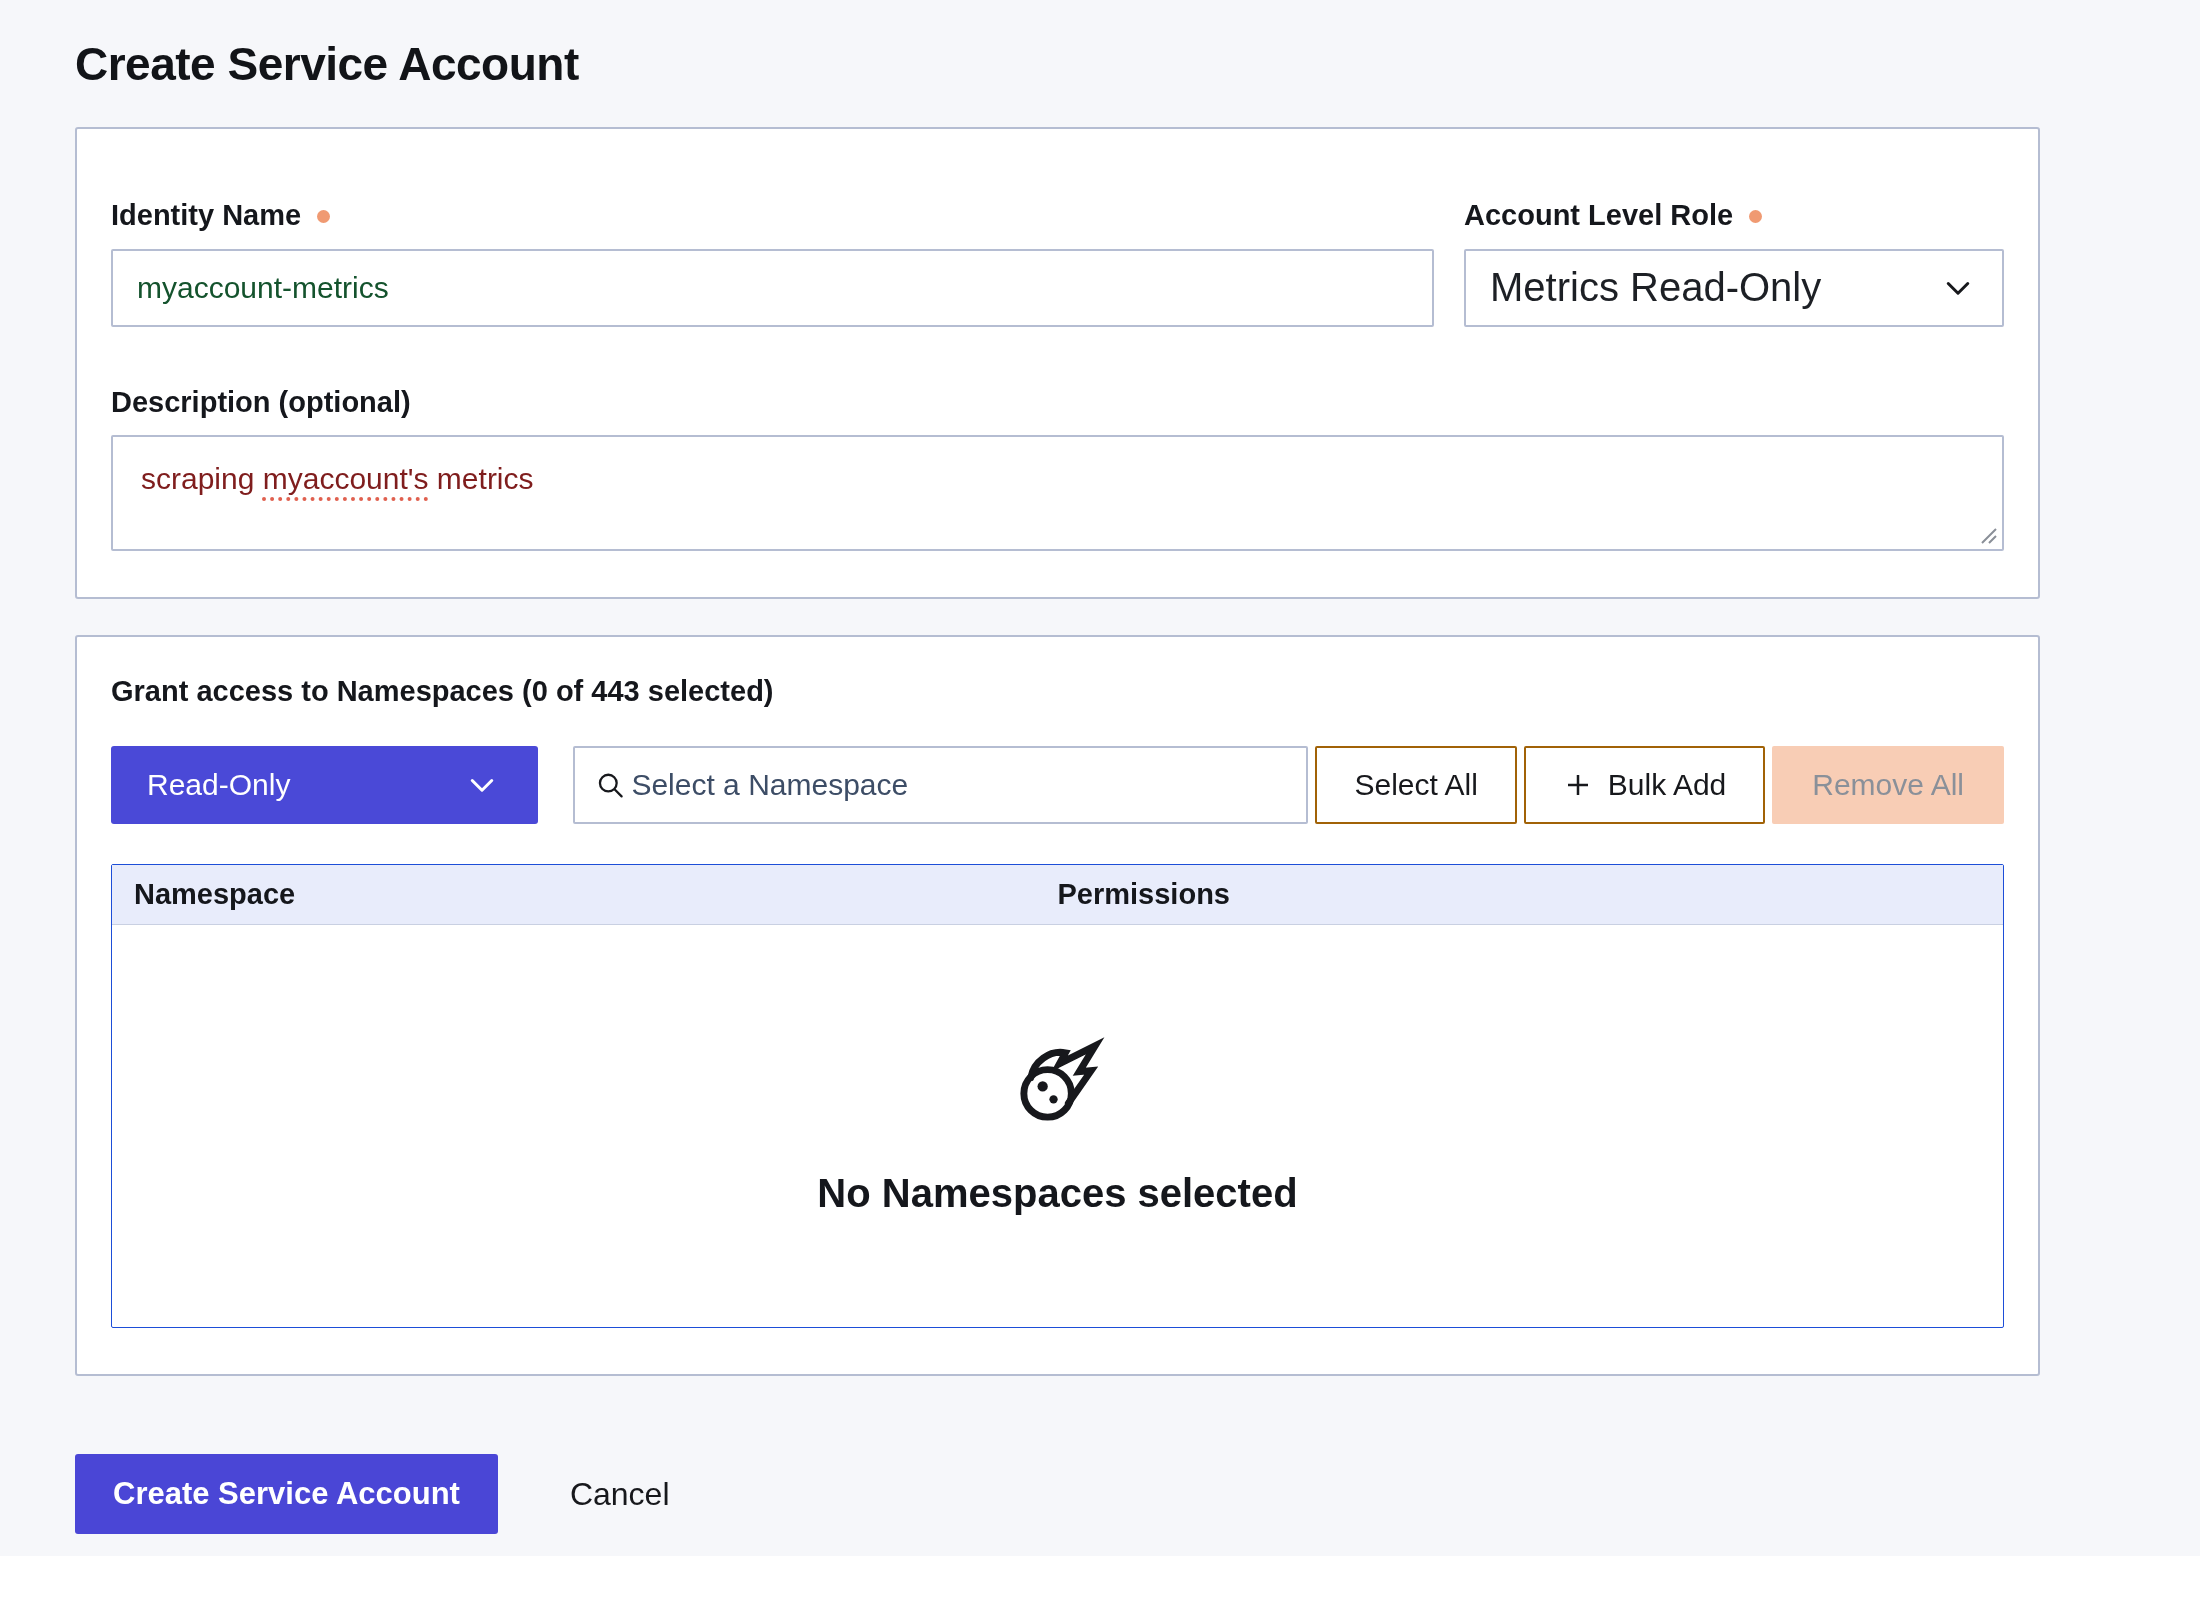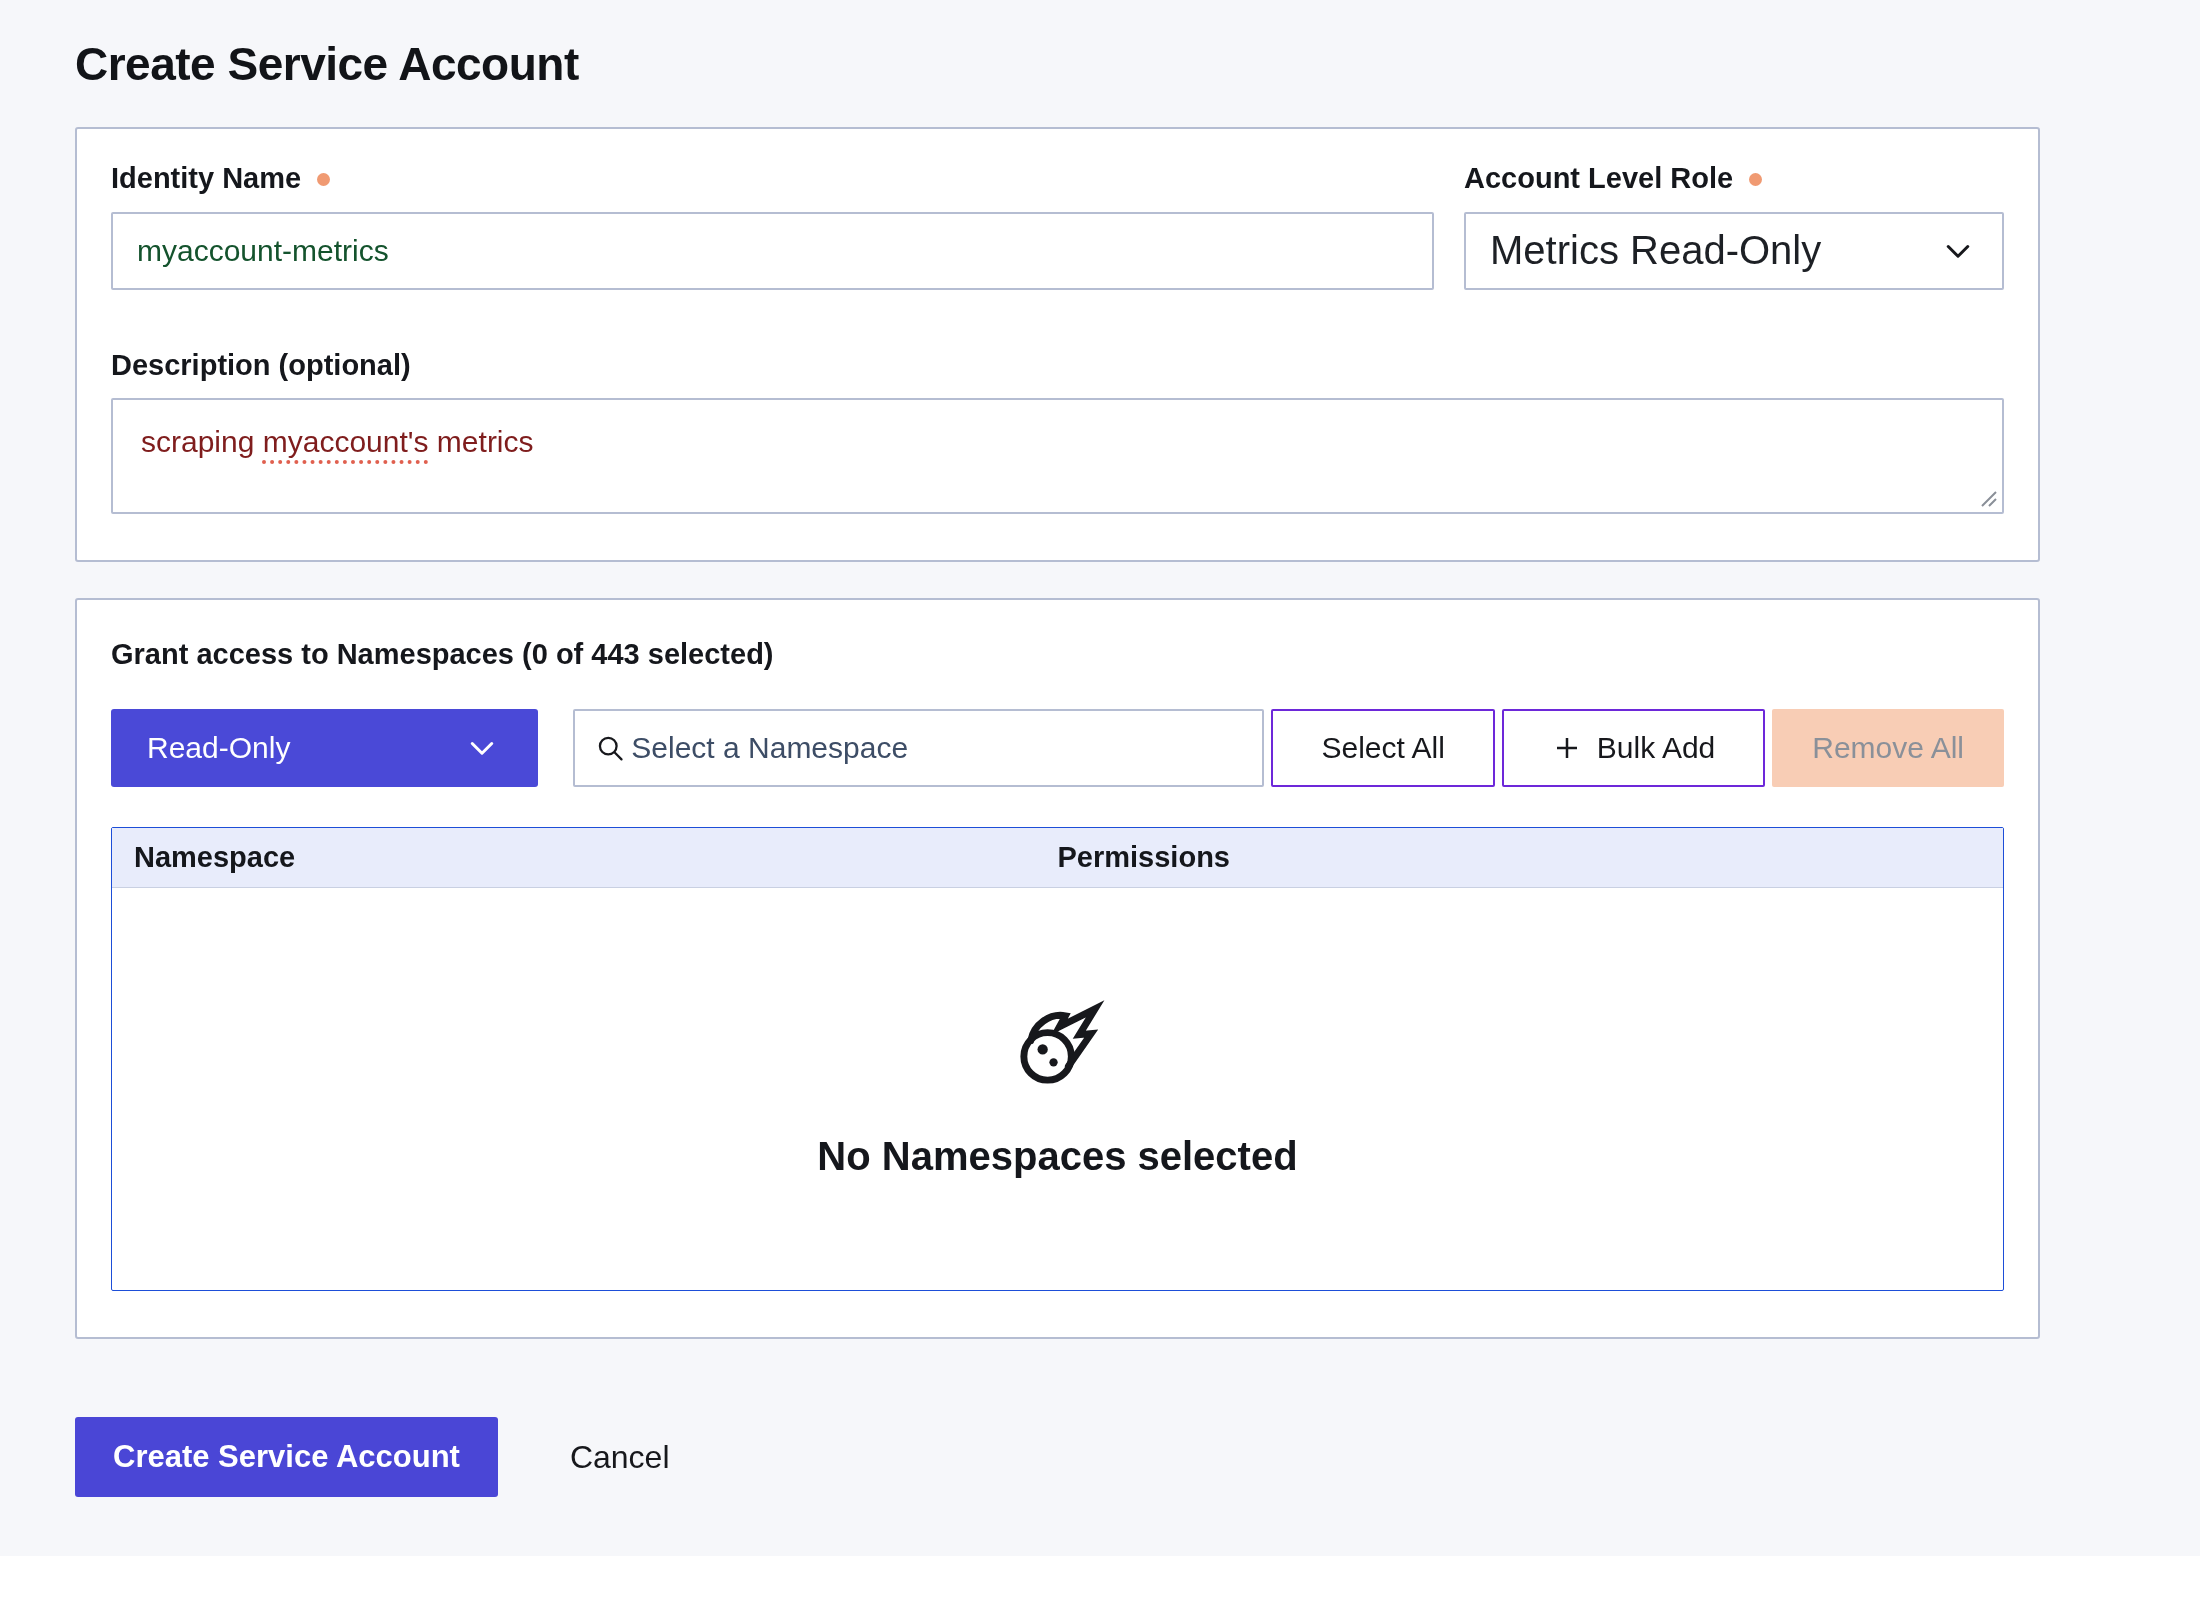--- a/index.html
+++ b/index.html
@@ -18,21 +18,21 @@
     font-size:46px; font-weight:700; line-height:1.15;
     color:#121418; letter-spacing:-0.5px;
   }
   .panel {
     background:#ffffff;
     border:2px solid #b5bdd2;
     border-radius:3px;
     padding:32px 34px 46px 34px;
   }
   .panel + .panel { margin-top:36px; }
-  .row { display:flex; gap:30px; }
+  .row { display:flex; gap:30px;margin-top:37px; }
   .field-grow { flex:1; }
   .field-role { width:540px; }
   .label-row {
     display:flex; align-items:center; gap:16px;
     font-size:29px; font-weight:600; color:#15171c;
     margin-bottom:16px; line-height:1.2;
   }
   .req-dot {
     width:13px; height:13px; border-radius:50%;
     background:#f09a72; display:inline-block; margin-top:2px;
@@ -80,23 +80,23 @@
     border:2px solid #b5bdd2; border-radius:2px;
     display:flex; align-items:center; gap:4px; padding:0 20px;
   }
   .search-box input {
     border:none; outline:none; background:transparent;
     font-family:"Liberation Sans", sans-serif;
     font-size:30px; color:#3d4d66; width:100%;
   }
   .search-box input::placeholder { color:#3d4d66; opacity:1; }
   .btn-secondary {
-    background:#fff; border:2px solid #6d28d9; border-radius:2px;
-    font-family:"Liberation Sans", sans-serif;
-    font-size:30px; color:#17181c; padding:0 48px;
+    background:#fff; border:2px solid #a16207; border-radius:2px;
+    font-family:"Liberation Sans", sans-serif;
+    font-size:30px; color:#17181c; padding:0 37px;
     display:flex; align-items:center; gap:15px; cursor:pointer;
   }
   .btn-disabled {
     background:#f8cdb5; border:none; border-radius:2px;
     font-family:"Liberation Sans", sans-serif;
     font-size:30px; color:#8a9099; padding:0 40px; cursor:default;
   }
   .ns-table {
     margin-top:40px; background:#fff;
     border:1px solid #1d4ed8; border-radius:2px;

